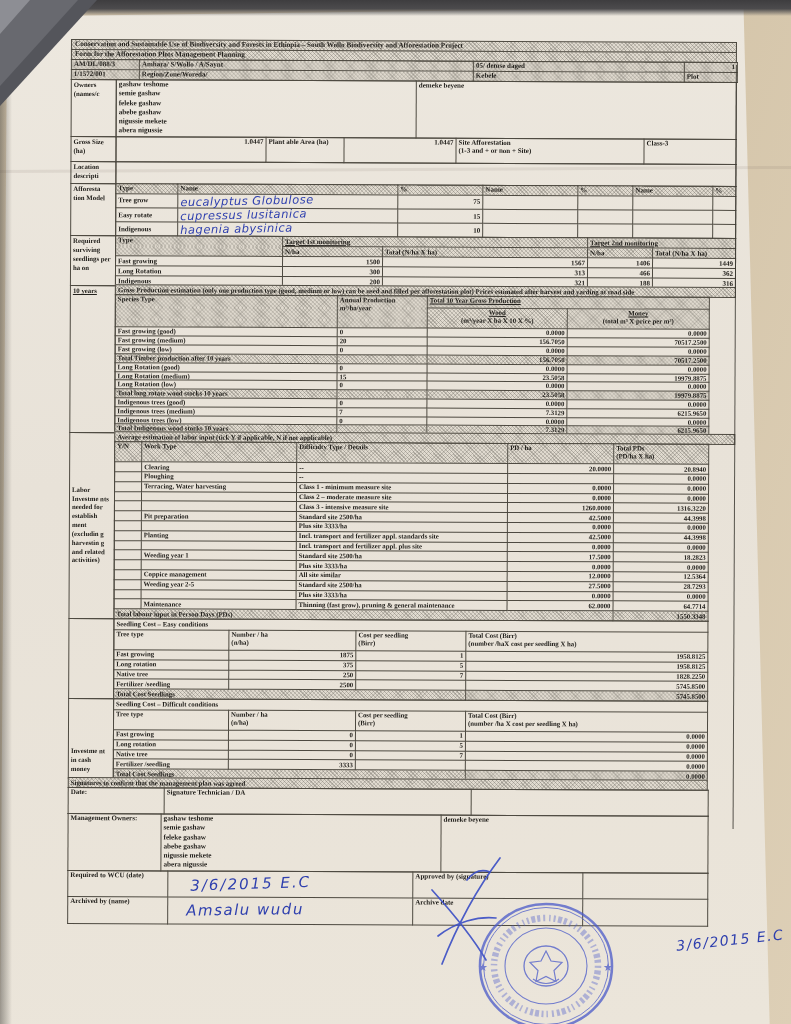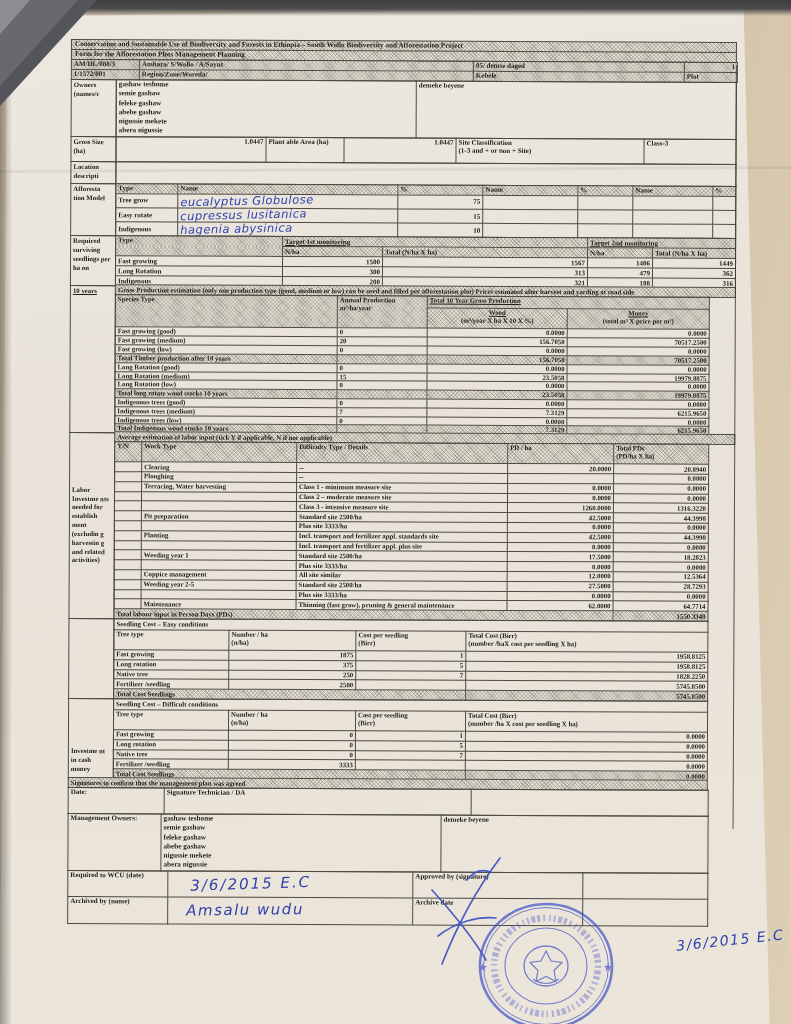--- a/index.html
+++ b/index.html
@@ -129,21 +129,21 @@
               <col style="width:112px">
               <col style="width:188px">
               <col style="width:92px">
             </colgroup>
           <tbody>
               <tr style="height:25px">
             <td class="num vtop">1.0447</td>
             <td class="vtop wrap">Plant able Area (ha)</td>
             <td class="num vtop">1.0447</td>
             <td class="vtop wrap">
-              <div>Site Classification</div>
+              <div>Site Afforestation</div>
               <div>(1-3 and + or non + Site)</div>
             </td>
             <td class="vtop">Class-3</td>
           </tr>
         </tbody>
           </table>
       </div>
     </div>
 
     <div class="sec">
@@ -250,21 +250,21 @@
               <td class="num">1500</td>
               <td class="num">1567</td>
               <td class="num">1406</td>
               <td class="num">1449</td>
             </tr>
 
             <tr>
               <td>Long Rotation</td>
               <td class="num">300</td>
               <td class="num">313</td>
-              <td class="num">479</td>
+              <td class="num">466</td>
               <td class="num">362</td>
             </tr>
 
             <tr>
               <td>Indigenous</td>
               <td class="num">200</td>
               <td class="num">321</td>
               <td class="num">188</td>
               <td class="num">316</td>
             </tr>

